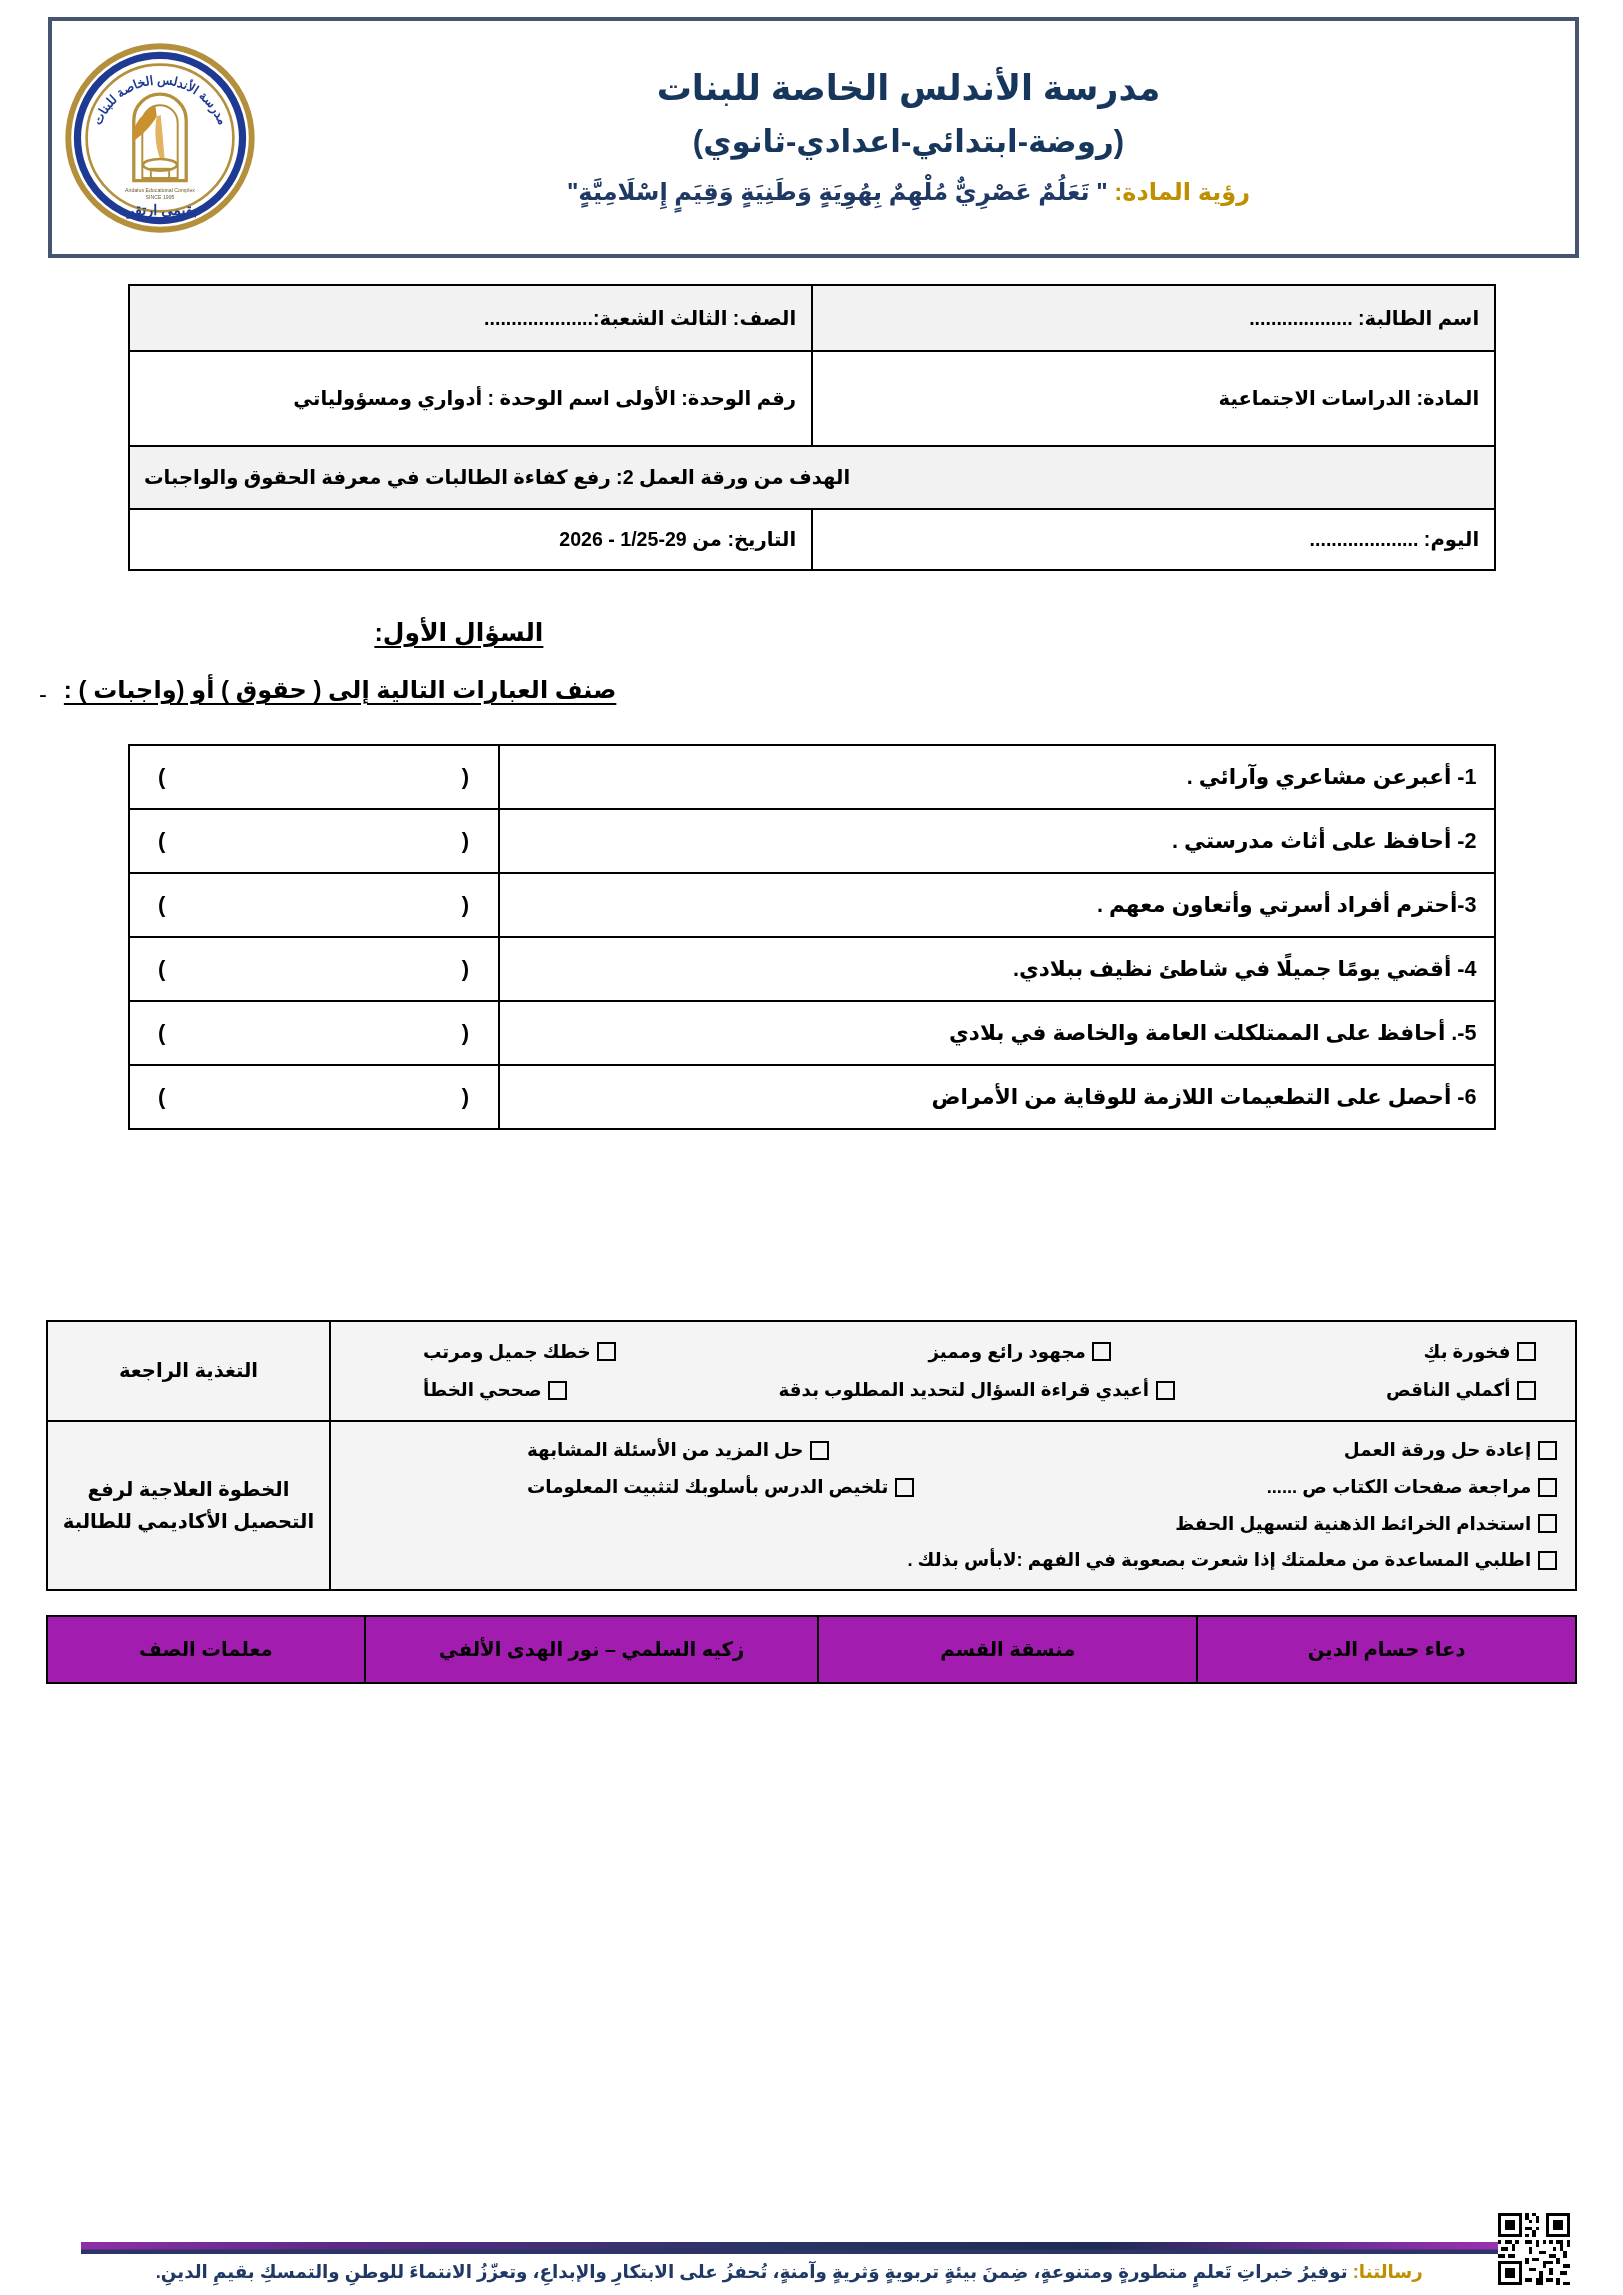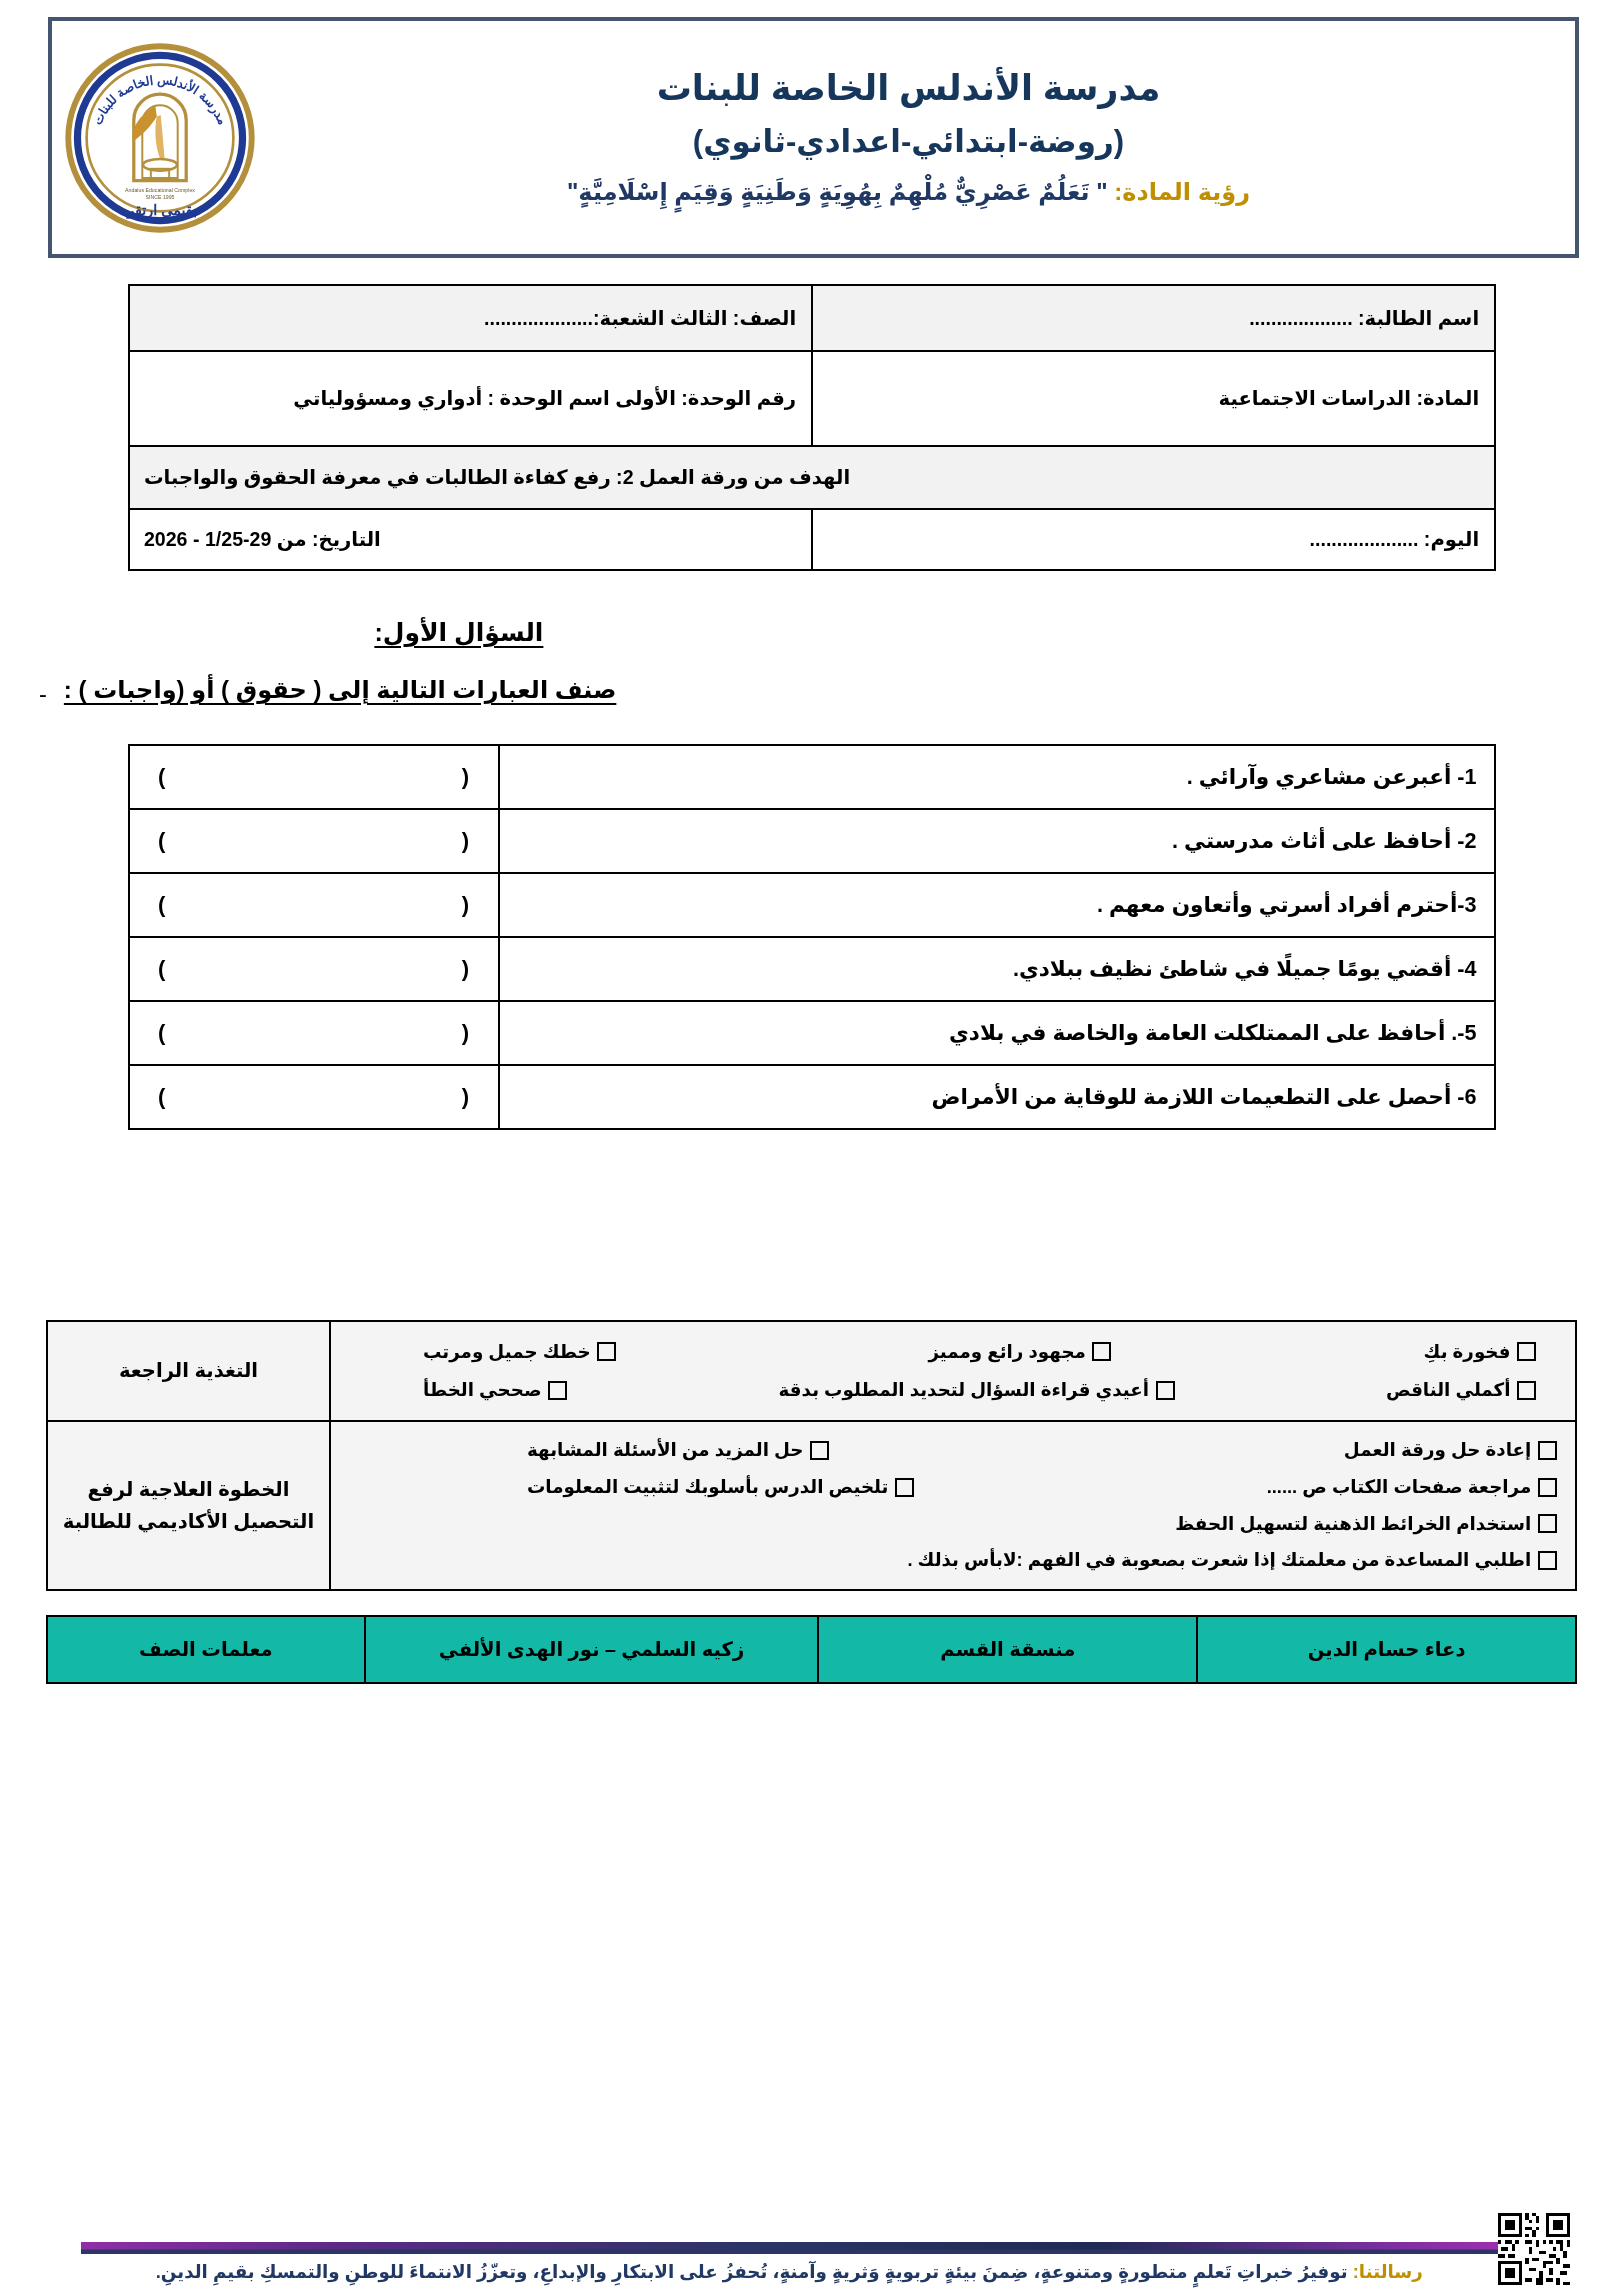--- a/index.html
+++ b/index.html
@@ -227,21 +227,21 @@
   
   .sig-table {
     width: 1531px;
     margin: 23.6px auto 0 auto;
     border-collapse: collapse;
     table-layout: fixed;
     border: 2.6px solid #000;
   }
   .sig-table td {
     border: 2px solid #000;
-    background: #14b8a6;
+    background: #a21caf;
     text-align: center;
     font-size: 19.6px;
     font-weight: bold;
     height: 55px;
     vertical-align: middle;
     padding: 5.2px 9.2px;
   }
   .sig-c1 { width: 255px; }
   .sig-c2 { width: 373px; }
   .sig-c3 { width: 308px; }
@@ -330,21 +330,21 @@
     </tr>
     <tr>
       <td class="cell-h2">المادة: الدراسات الاجتماعية</td>
       <td class="cell-h2">رقم الوحدة: الأولى      اسم الوحدة : أدواري ومسؤولياتي</td>
     </tr>
     <tr class="row-shade">
       <td class="cell-h3" colspan="2" style="text-align:left;">الهدف من ورقة العمل 2:  رفع كفاءة الطالبات في معرفة الحقوق والواجبات</td>
     </tr>
     <tr>
       <td class="cell-h4">اليوم: ....................</td>
-      <td class="cell-h4" style="text-align:left;">التاريخ: من  29-1/25 - 2026</td>
+      <td class="cell-h4" style="text-align:right;">التاريخ: من  29-1/25 - 2026</td>
     </tr>
   </tbody>
     </table>
 
   <div class="q-block">
     <div class="q-title">السؤال الأول:</div>
     <div class="q-instruction-row">
       <span class="q-bullet">-</span>
       <span class="q-instruction">صنف العبارات التالية إلى ( حقوق ) أو (واجبات )  :</span>
     </div>

